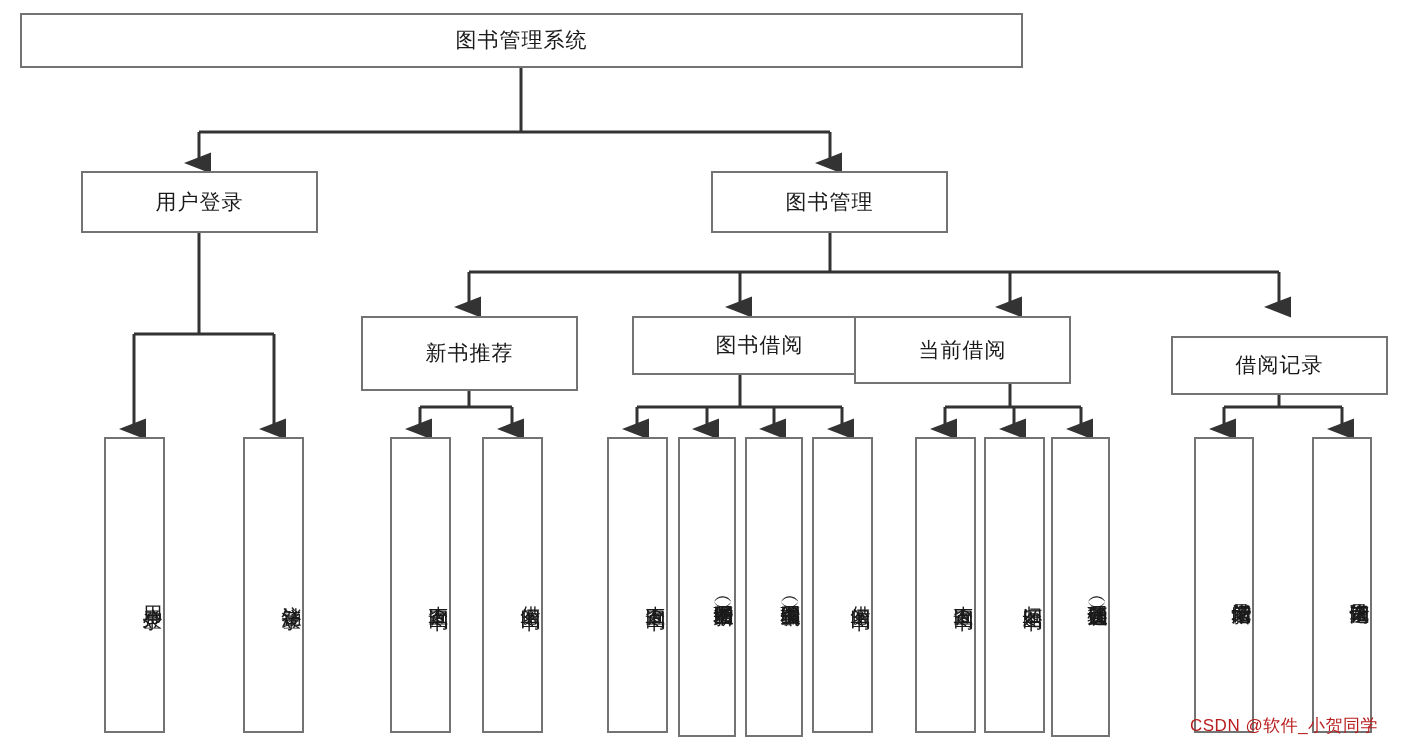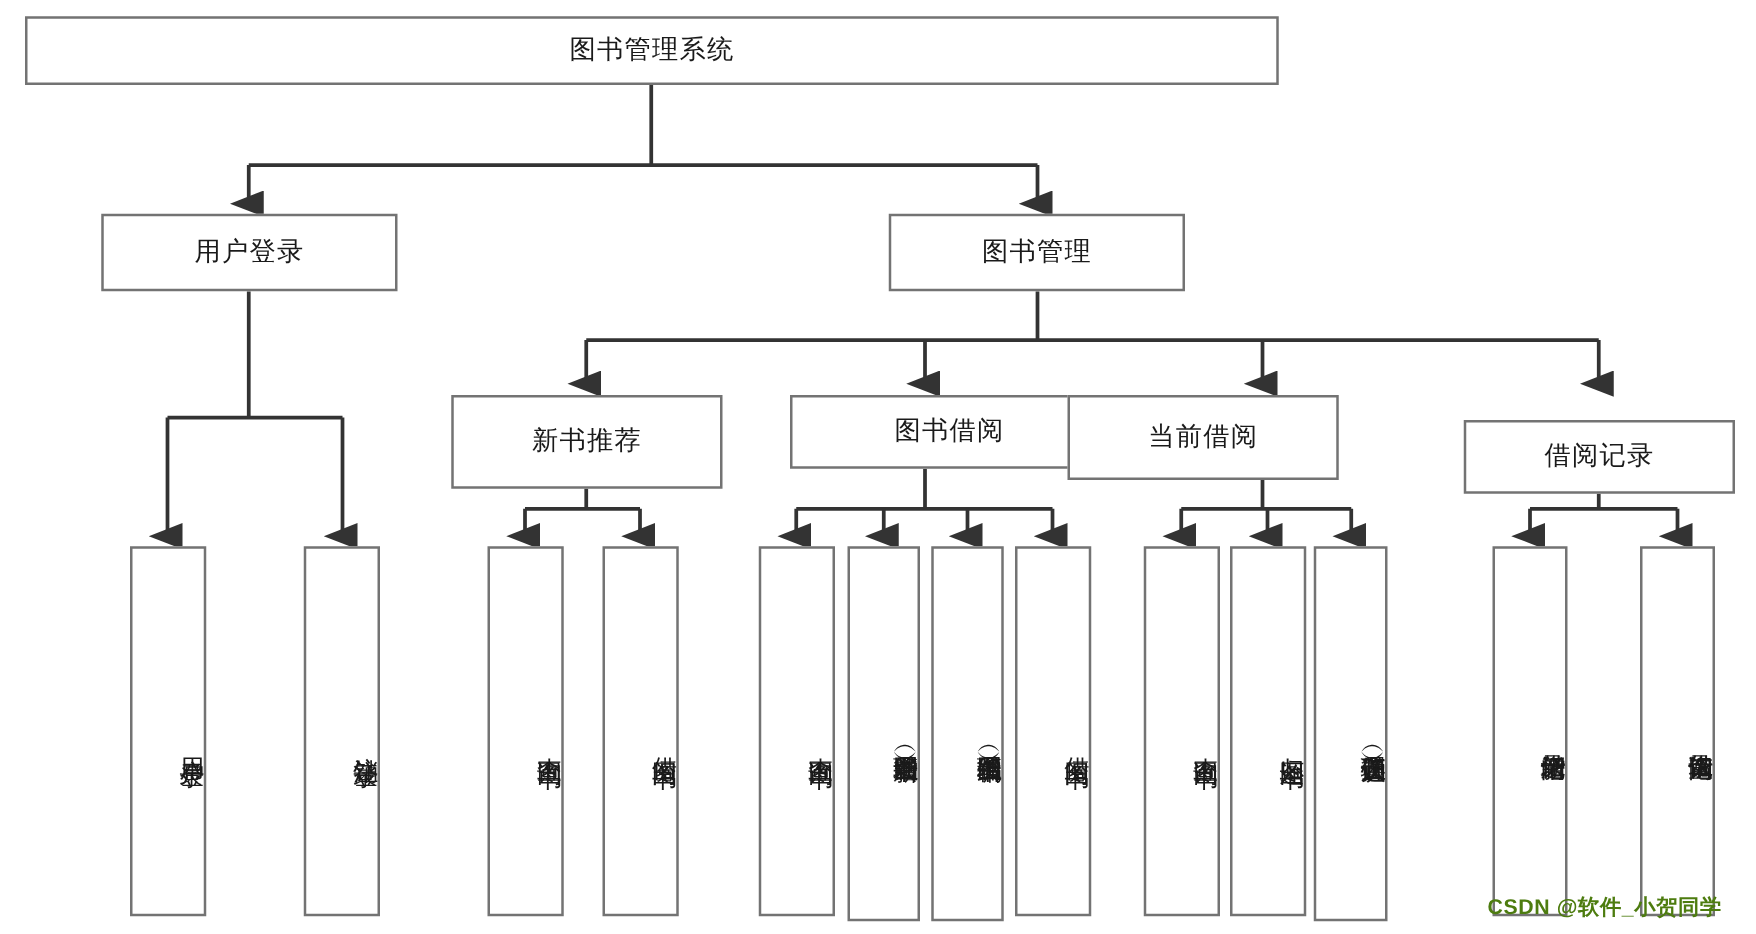--- a/index.html
+++ b/index.html
@@ -51,24 +51,23 @@
     top: 0;
     width: 1405px;
     height: 747px;
     pointer-events: none;
   }
   #watermark {
     position: absolute;
     left: 1190px;
     top: 714px;
     font-size: 17px;
-    color: #4d7c0f;
+    color: #b91c1c;
     white-space: nowrap;
     letter-spacing: 0.5px;
-    font-weight: bold;
   }
 </style>
 </head>
 <body>
 
 <div id="canvas">
 
   <svg id="edges" viewBox="0 0 1405 747">
     <defs>
       <marker id="arrow" markerWidth="10" markerHeight="10" refX="3.2" refY="4" orient="auto" markerUnits="strokeWidth">

